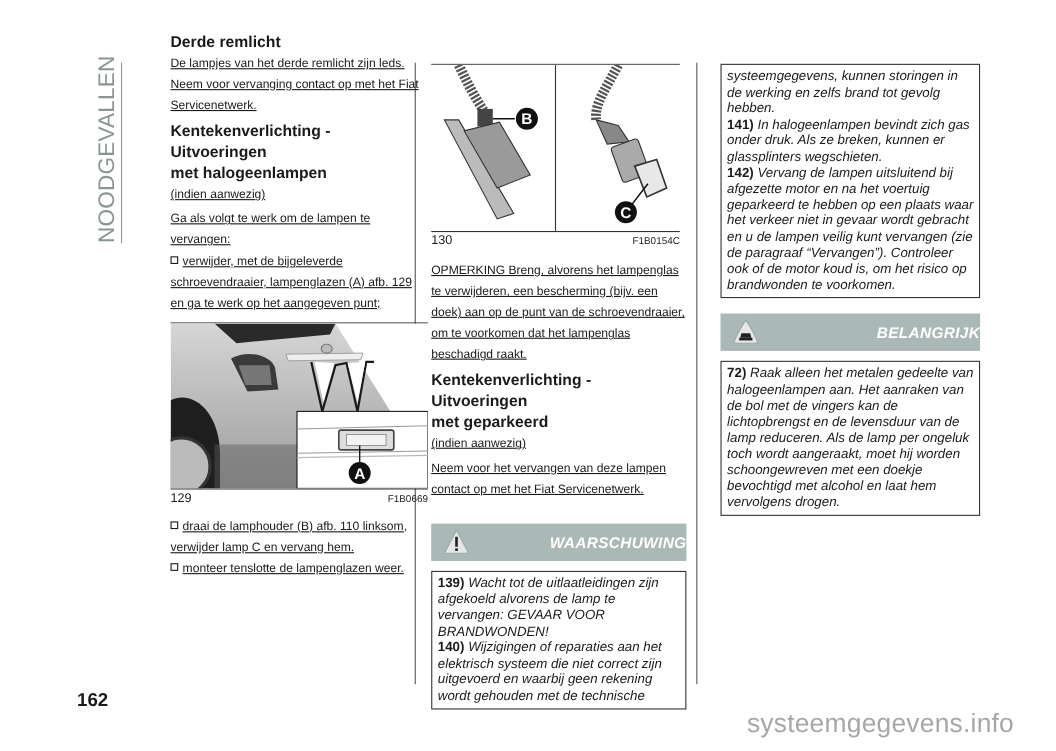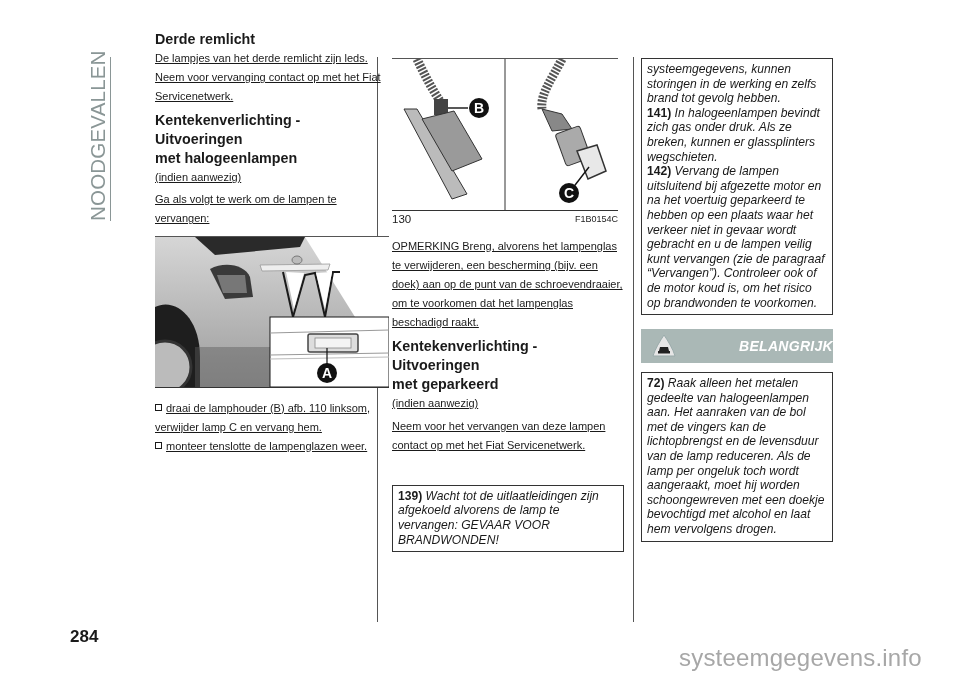--- a/index.html
+++ b/index.html
@@ -15,21 +15,21 @@
       position: absolute; left: 0; top: 0; width: 164px; height: 24px;
       transform-origin: 0 0; transform: translate(0, 164px) rotate(-90deg);
       font-size: 20.5px; letter-spacing: 0.2px; color: #8a9696; font-weight: 300;
       line-height: 24px; text-align: center; white-space: nowrap;
     }
     .side-tab .rule { position: absolute; left: 24px; top: 0; width: 1px; height: 164px; background: #8a9696; }
 
     .col { top: 30px; }
     .col1 { left: 133px; width: 234px; margin-left: 22px; }
     .col2 { left: 392px; width: 232px; }
-    .col3 { left: 641px; width: 192px; }
+    .col3 { left: 655px; width: 236px; }
 
     .vsep { width: 1px; background: #555; top: 57px; height: 565px; }
 
     p { margin: 0; }
     .body { font-size: 11px; line-height: 19.1px; text-decoration: underline; }
     .h { font-weight: bold; font-size: 14.3px; line-height: 19px; }
     .gap { height: 5px; }
     .bullet::before {
       content: ""; display: inline-block; width: 7px; height: 7px; border: 1.5px solid #1a1a1a;
       margin-right: 4px; vertical-align: 1px; box-sizing: border-box; border-top-width: 1.5px;
@@ -78,20 +78,21 @@
 
 <div class="abs col col1">
   <p class="h">Derde remlicht</p>
   <p class="body">De lampjes van het derde remlicht zijn leds. Neem voor vervanging contact op met het Fiat Servicenetwerk.</p>
   <div class="gap"></div>
   <p class="h">Kentekenverlichting - Uitvoeringen</p>
   <p class="h">met halogeenlampen</p>
   <p class="body">(indien aanwezig)</p>
   <div style="height:3px"></div>
   <p class="body">Ga als volgt te werk om de lampen te vervangen:</p>
+  <p class="body bullet">verwijder, met de bijgeleverde schroevendraaier, lampenglazen (A) afb. 129 en ga te werk op het aangegeven punt;</p>
 
   <div class="fig" style="margin-top:7px; width:234px;">
     <div class="fig-top"></div>
     <div class="fig-img" style="height:150px;">
       <svg width="234" height="150" viewBox="0 0 234 150">
         <defs>
           <linearGradient id="carbody" x1="0" y1="0" x2="0" y2="1">
             <stop offset="0" stop-color="#d6d6d6"></stop>
               <stop offset="1" stop-color="#9c9c9c"></stop>
           </linearGradient>
@@ -112,20 +113,24 @@
         <line x1="115" y1="96" x2="234" y2="93" stroke="#999" stroke-width="1"></line>
         <line x1="115" y1="118" x2="234" y2="116" stroke="#999" stroke-width="1"></line>
         <line x1="115" y1="122" x2="234" y2="120" stroke="#bbb" stroke-width="1"></line>
         <rect x="153" y="97" width="50" height="18" rx="2" fill="#ddd" stroke="#444" stroke-width="1.5"></rect>
         <rect x="160" y="101" width="36" height="10" fill="#f4f4f4" stroke="#888" stroke-width="0.8"></rect>
         <line x1="172" y1="111" x2="172" y2="127" stroke="#111" stroke-width="1.2"></line>
       </svg>
       <div class="callout" style="left:162px; top:126px;">A</div>
     </div>
     <div class="fig-top" style="background:#333;"></div>
+    <div class="fig-caption">
+      <span class="num">129</span>
+      <span class="code">F1B0669</span>
+    </div>
   </div>
 
   <div style="height:11px"></div>
   <p class="body bullet">draai de lamphouder (B) afb. 110 linksom, verwijder lamp C en vervang hem.</p>
   <p class="body bullet">monteer tenslotte de lampenglazen weer.</p>
 </div>
 
 <div class="abs col col2" style="top:58px;">
   <div class="fig" style="width:226px;">
     <div class="fig-top"></div>
@@ -157,23 +162,32 @@
   <div style="height:12px"></div>
   <p class="body">OPMERKING Breng, alvorens het lampenglas te verwijderen, een bescherming (bijv. een doek) aan op de punt van de schroevendraaier, om te voorkomen dat het lampenglas beschadigd raakt.</p>
   <div class="gap"></div>
   <p class="h">Kentekenverlichting - Uitvoeringen</p>
   <p class="h">met geparkeerd</p>
   <p class="body">(indien aanwezig)</p>
   <div style="height:3px"></div>
   <p class="body">Neem voor het vervangen van deze lampen contact op met het Fiat Servicenetwerk.</p>
 
   <div style="height:21px"></div>
+  <div class="banner">
+    <svg class="icon" viewBox="0 0 26 26">
+      <path d="M13 2 L24 23 L2 23 Z" fill="#e6e6e6" stroke="#9aa" stroke-width="1"></path>
+      <rect x="11.8" y="8" width="2.4" height="9" fill="#222"></rect>
+      <rect x="11.8" y="18.5" width="2.4" height="2.4" fill="#222"></rect>
+    </svg>
+    <span class="title">WAARSCHUWING</span>
+  </div>
   <div style="height:9px"></div>
   <div class="notebox">
     <p><b>139)</b> <span>Wacht tot de uitlaatleidingen zijn afgekoeld alvorens de lamp te vervangen: GEVAAR VOOR BRANDWONDEN!</span></p>
+    <p><b>140)</b> <span>Wijzigingen of reparaties aan het elektrisch systeem die niet correct zijn uitgevoerd en waarbij geen rekening wordt gehouden met de technische</span></p>
   </div>
 </div>
 
 <div class="abs col col3" style="top:58px;">
   <div class="notebox">
     <p>systeemgegevens, kunnen storingen in de werking en zelfs brand tot gevolg hebben.</p>
     <p><b>141)</b> <span>In halogeenlampen bevindt zich gas onder druk. Als ze breken, kunnen er glassplinters wegschieten.</span></p>
     <p><b>142)</b> <span>Vervang de lampen uitsluitend bij afgezette motor en na het voertuig geparkeerd te hebben op een plaats waar het verkeer niet in gevaar wordt gebracht en u de lampen veilig kunt vervangen (zie de paragraaf “Vervangen”). Controleer ook of de motor koud is, om het risico op brandwonden te voorkomen.</span></p>
   </div>
 
@@ -185,14 +199,14 @@
       <rect x="7" y="18" width="12" height="2.5" fill="#222"></rect>
     </svg>
     <span class="title">BELANGRIJK</span>
   </div>
   <div style="height:9px"></div>
   <div class="notebox">
     <p><b>72)</b> <span>Raak alleen het metalen gedeelte van halogeenlampen aan. Het aanraken van de bol met de vingers kan de lichtopbrengst en de levensduur van de lamp reduceren. Als de lamp per ongeluk toch wordt aangeraakt, moet hij worden schoongewreven met een doekje bevochtigd met alcohol en laat hem vervolgens drogen.</span></p>
   </div>
 </div>
 
-<div class="abs pagenum">284</div>
+<div class="abs pagenum">162</div>
 <div class="abs watermark">systeemgegevens.info</div>
 
 </body></html>

